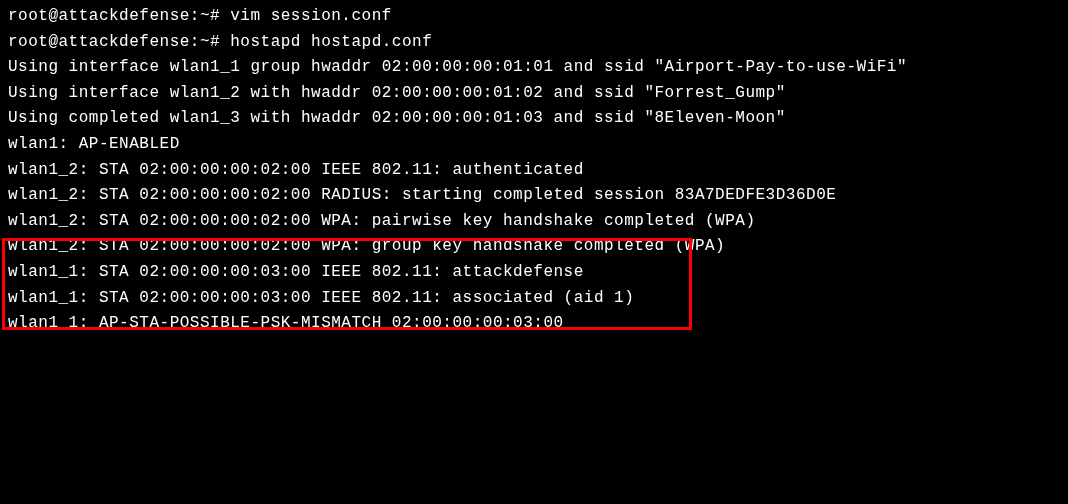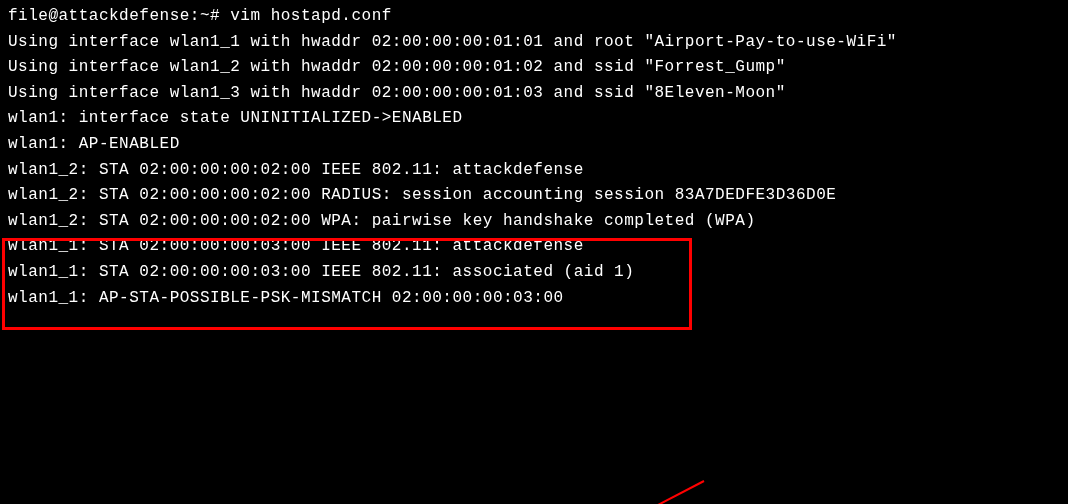--- a/index.html
+++ b/index.html
@@ -27,29 +27,30 @@
     }
     .arrow-svg {
       position: absolute;
       pointer-events: none;
     }
   </style>
 </head>
 <body>
 
 <div id="term">
-    <div class="terminal-line">file@attackdefense:~# vim hostapd.conf</div>
-    <div class="terminal-line">Using interface wlan1_1 with hwaddr 02:00:00:00:01:01 and root "Airport-Pay-to-use-WiFi"</div>
+    <div class="terminal-line">root@attackdefense:~# vim session.conf</div>
+    <div class="terminal-line">root@attackdefense:~# hostapd hostapd.conf</div>
+    <div class="terminal-line">Using interface wlan1_1 group hwaddr 02:00:00:00:01:01 and ssid "Airport-Pay-to-use-WiFi"</div>
     <div class="terminal-line">Using interface wlan1_2 with hwaddr 02:00:00:00:01:02 and ssid "Forrest_Gump"</div>
-    <div class="terminal-line">Using interface wlan1_3 with hwaddr 02:00:00:00:01:03 and ssid "8Eleven-Moon"</div>
-    <div class="terminal-line">wlan1: interface state UNINITIALIZED-&gt;ENABLED</div>
+    <div class="terminal-line">Using completed wlan1_3 with hwaddr 02:00:00:00:01:03 and ssid "8Eleven-Moon"</div>
     <div class="terminal-line">wlan1: AP-ENABLED</div>
-    <div class="terminal-line">wlan1_2: STA 02:00:00:00:02:00 IEEE 802.11: attackdefense</div>
-    <div class="terminal-line">wlan1_2: STA 02:00:00:00:02:00 RADIUS: session accounting session 83A7DEDFE3D36D0E</div>
+    <div class="terminal-line">wlan1_2: STA 02:00:00:00:02:00 IEEE 802.11: authenticated</div>
+    <div class="terminal-line">wlan1_2: STA 02:00:00:00:02:00 RADIUS: starting completed session 83A7DEDFE3D36D0E</div>
     <div class="terminal-line">wlan1_2: STA 02:00:00:00:02:00 WPA: pairwise key handshake completed (WPA)</div>
+    <div class="terminal-line">wlan1_2: STA 02:00:00:00:02:00 WPA: group key handshake completed (WPA)</div>
     <div class="terminal-line">wlan1_1: STA 02:00:00:00:03:00 IEEE 802.11: attackdefense</div>
     <div class="terminal-line">wlan1_1: STA 02:00:00:00:03:00 IEEE 802.11: associated (aid 1)</div>
     <div class="terminal-line">wlan1_1: AP-STA-POSSIBLE-PSK-MISMATCH 02:00:00:00:03:00</div>
   </div>
 
 <div class="highlight-box" id="hbox" style="left: 2px; top: 238px; width: 690px; height: 92px; border-color: rgb(255, 0, 0);"></div>
 
 <svg class="arrow-svg" id="arrow" width="1068" height="504">
   <defs>
     <marker id="arrowhead" markerWidth="10" markerHeight="8" refX="9" refY="4" orient="auto">

